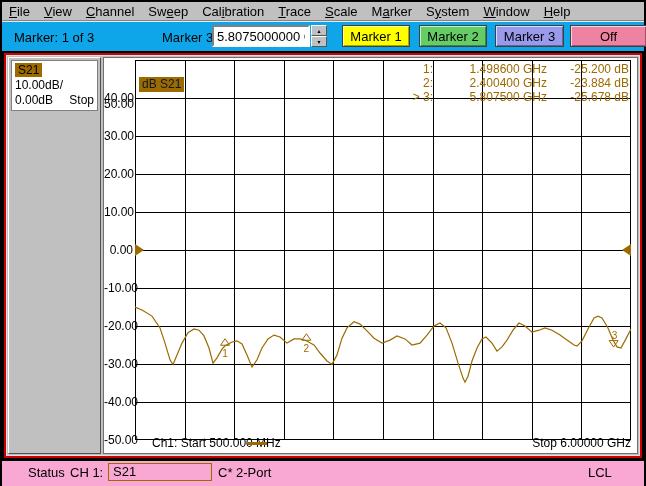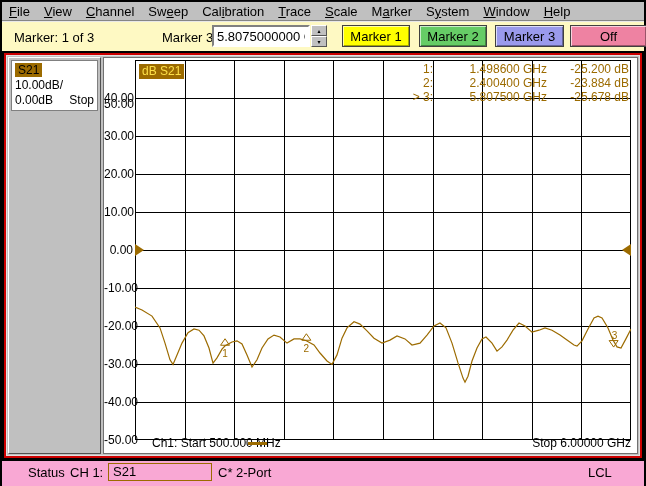--- a/index.html
+++ b/index.html
@@ -5,21 +5,21 @@
   html,body{margin:0;padding:0;background:#222;}
   *{box-sizing:border-box;}
   .screen{position:relative;width:646px;height:486px;background:#000;
           font-family:"Liberation Sans",sans-serif;color:#000;overflow:hidden;}
   
   .menubar{position:absolute;left:2px;top:2px;width:642px;height:19px;background:#c0c0c0;
            display:flex;align-items:center;
            border-bottom:1px solid #868686;box-shadow:0 1px 0 #e8e8e8;}
   .menu-item{font-size:13px;padding:1px 7px;white-space:nowrap;cursor:default;}
   
-  .toolbar{position:absolute;left:2px;top:22px;width:642px;height:29px;background:#fef9c3;}
+  .toolbar{position:absolute;left:2px;top:22px;width:642px;height:29px;background:#0ea5e9;}
   .tb-text{position:absolute;font-size:13px;top:8px;white-space:nowrap;}
   .marker-input{position:absolute;left:210px;top:3px;width:98px;height:22px;font-size:13px;
                 font-family:"Liberation Sans",sans-serif;background:#fff;
                 border:2px solid;border-color:#808080 #fff #fff #808080;padding:0 3px;}
   .spinner{position:absolute;left:309px;top:3px;width:16px;height:22px;display:flex;flex-direction:column;}
   .spin-btn{flex:1;background:#c0c0c0;border:1px solid;border-color:#fff #555 #555 #fff;
             font-size:6px;line-height:8px;text-align:center;padding:0;color:#000;}
   .tb-btn{position:absolute;top:3px;height:22px;border:1px solid #404040;font-size:13px;
           display:flex;align-items:center;justify-content:center;
           box-shadow:inset 1px 1px 0 rgba(255,255,255,.65),inset -1px -1px 0 rgba(0,0,0,.35);}
@@ -27,21 +27,21 @@
   .main-window{position:absolute;left:4px;top:53px;width:638px;height:405px;
                border:2px solid #cc0000;background:#c0c0c0;box-shadow:inset 0 0 0 1px #e0e0e0;}
   .sidebar{position:absolute;left:2px;top:2px;width:93px;bottom:2px;background:#c0c0c0;
            border:1px solid;border-color:#fff #505050 #505050 #fff;padding:2px;}
   .trace-box{background:#fff;border:1px solid #808080;padding:2px 3px;font-size:12px;line-height:15px;}
   .trace-sel{background:var(--olive);padding:0 3px;}
   .trace-row{display:flex;justify-content:space-between;}
   .graph{position:absolute;left:97px;top:2px;width:535px;bottom:2px;background:#fff;
          border:1px solid #707070;}
   .ytick{position:absolute;left:0;width:29px;text-align:right;font-size:12px;line-height:14px;}
-  .chart-title{position:absolute;left:35px;top:6px;background:var(--olive);color:#fde047;
+  .chart-title{position:absolute;left:35px;top:19px;background:var(--olive);color:#0f172a;
                font-size:12px;padding:0 3px;line-height:15px;}
   .readout{position:absolute;right:8px;top:4px;color:var(--olive);font-size:12px;line-height:14px;}
   .ro-row{display:flex;justify-content:flex-end;}
   .ro-l{width:32px;text-align:right;}
   .ro-f{width:114px;text-align:right;}
   .ro-v{width:82px;text-align:right;}
   .xlabels{position:absolute;left:4px;right:6px;bottom:2px;height:15px;font-size:12px;}
   .xstart{position:absolute;left:0;top:0;margin-left:44px;}
   .xdash{position:absolute;left:140px;top:6px;width:19px;height:3px;background:var(--olive);}
   .xstop{position:absolute;right:0;top:0;}

